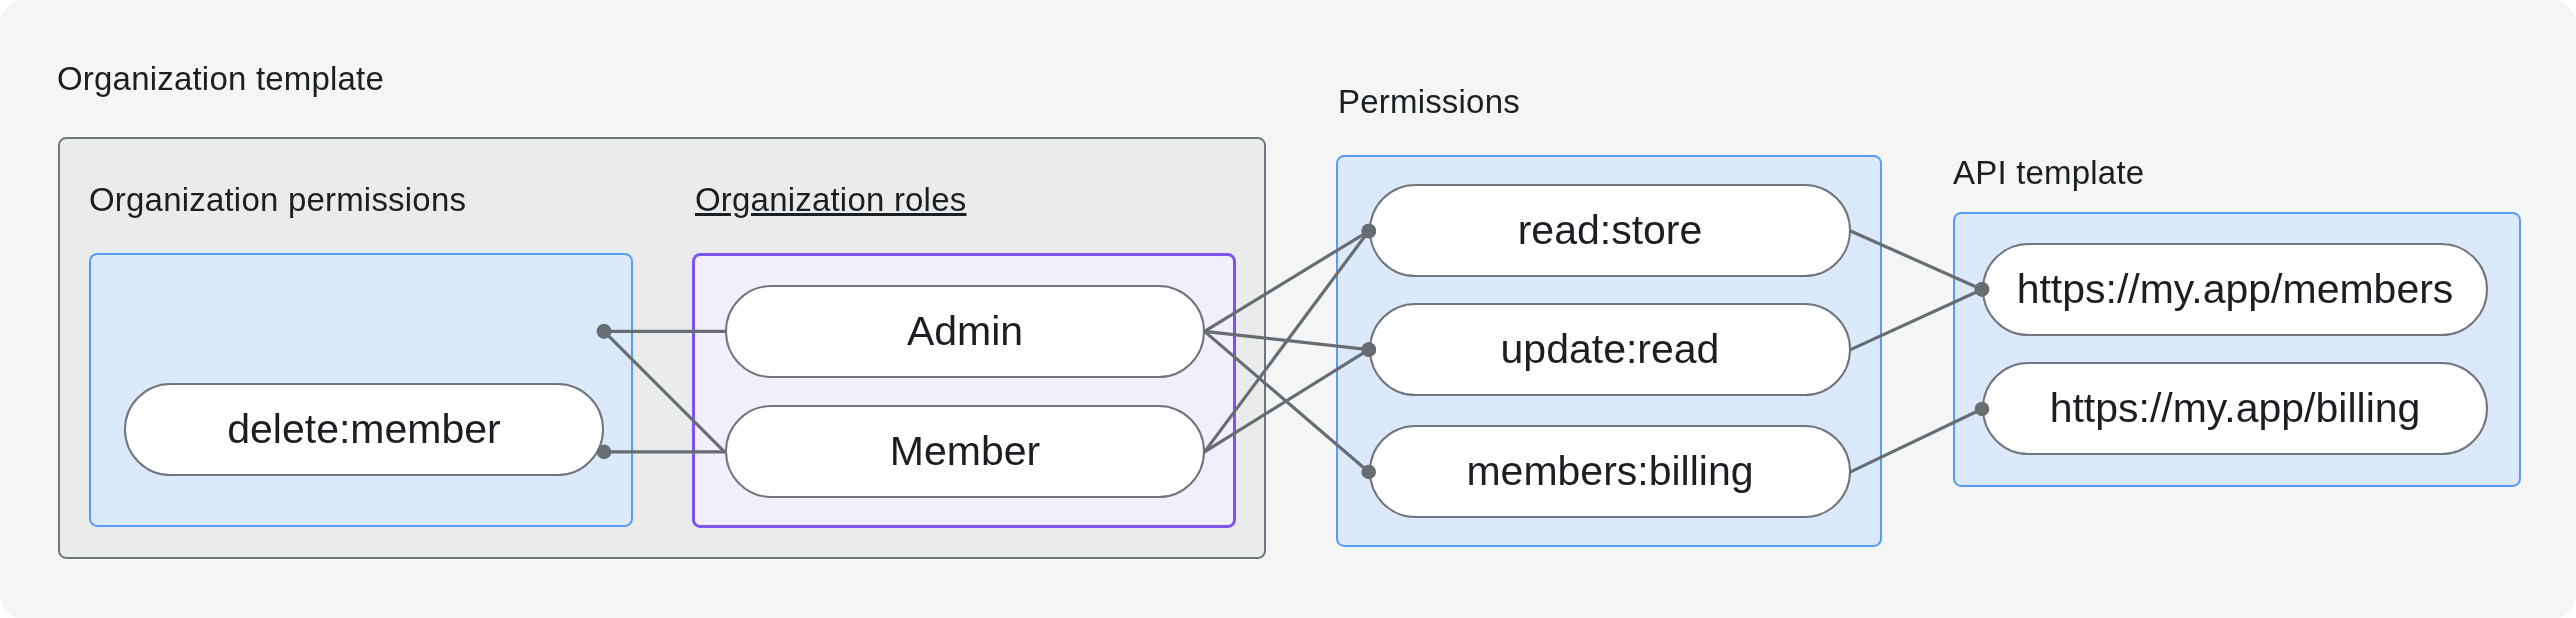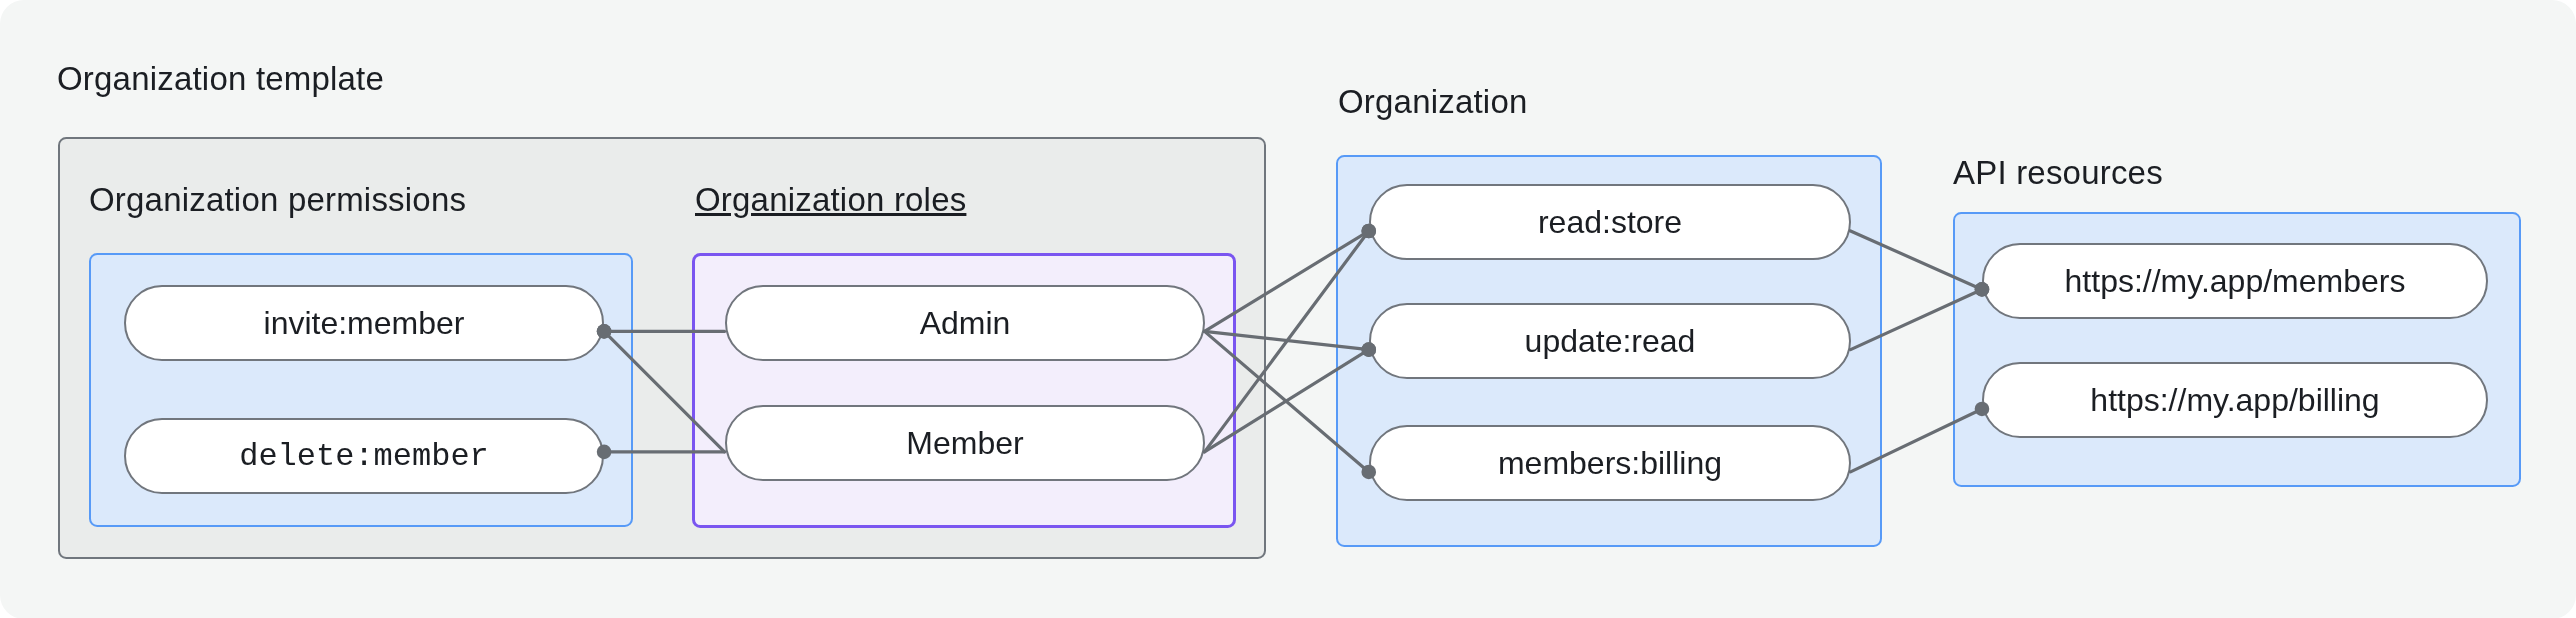--- a/index.html
+++ b/index.html
@@ -20,26 +20,26 @@
   #box-org-roles{left:692px;top:253px;width:544px;height:275px;}
   #box-permissions{left:1336px;top:155px;width:546px;height:392px;}
   #box-api{left:1953px;top:212px;width:568px;height:275px;}
   .lbl{position:absolute;font-size:33px;line-height:42px;font-weight:500;color:var(--text);
        white-space:nowrap;z-index:3;letter-spacing:0.2px;}
   #label-template{left:57px;top:58px;}
   #label-org-perms{left:89px;top:179px;}
   #label-org-roles{left:695px;top:179px;text-decoration:underline;}
   #label-permissions{left:1338px;top:81px;}
   #label-api{left:1953px;top:152px;}
-  .pill{position:absolute;height:76px;background:var(--pill-fill);
+  .pill{position:absolute;height:93px;background:var(--pill-fill);
         border:2.7px solid var(--pill-border);border-radius:55px;
         display:flex;align-items:center;justify-content:center;
-        font-size:32px;color:var(--text);z-index:4;white-space:nowrap;}
+        font-size:41px;color:var(--text);z-index:4;white-space:nowrap;}
   #pill-invite{left:124px;top:285px;width:480px;}
-  #pill-delete{left:124px;top:418px;width:480px;font-family:Liberation Mono, monospace;}
+  #pill-delete{left:124px;top:383px;width:480px;}
   #pill-admin{left:725px;top:285px;width:480px;}
   #pill-member{left:725px;top:405px;width:480px;text-align:right;}
   #pill-read{left:1369px;top:184px;width:482px;}
   #pill-update{left:1369px;top:303px;width:482px;}
   #pill-manage{left:1369px;top:425px;width:482px;}
   #pill-members-api{left:1982px;top:243px;width:506px;}
   #pill-billing-api{left:1982px;top:362px;width:506px;}
   #edges-svg{position:absolute;left:0;top:0;width:2576px;height:619px;z-index:5;pointer-events:none;}
   #edges-svg line{stroke:var(--line);stroke-width:3.5;stroke-linecap:round;}
   #edges-svg circle{fill:var(--line);}
@@ -52,27 +52,26 @@
   <div class="lbl" id="label-template">Organization template</div>
 
   <div class="box box-gray" id="box-template"></div>
 
   <div class="lbl" id="label-org-perms">Organization permissions</div>
   <div class="box box-blue" id="box-org-perms"></div>
 
   <div class="lbl" id="label-org-roles">Organization roles</div>
   <div class="box box-purple" id="box-org-roles"></div>
 
-  <div class="lbl" id="label-permissions">Organization</div>
+  <div class="lbl" id="label-permissions">Permissions</div>
   <div class="box box-blue" id="box-permissions"></div>
 
-  <div class="lbl" id="label-api">API resources</div>
+  <div class="lbl" id="label-api">API template</div>
   <div class="box box-blue" id="box-api"></div>
 
-  <div class="pill" id="pill-invite">invite:member</div>
   <div class="pill" id="pill-delete">delete:member</div>
   <div class="pill" id="pill-admin">Admin</div>
   <div class="pill" id="pill-member">Member</div>
   <div class="pill" id="pill-read">read:store</div>
   <div class="pill" id="pill-update">update:read</div>
   <div class="pill" id="pill-manage">members:billing</div>
   <div class="pill" id="pill-members-api">https://my.app/members</div>
   <div class="pill" id="pill-billing-api">https://my.app/billing</div>
 
   <svg id="edges-svg" viewBox="0 0 2823 678">

